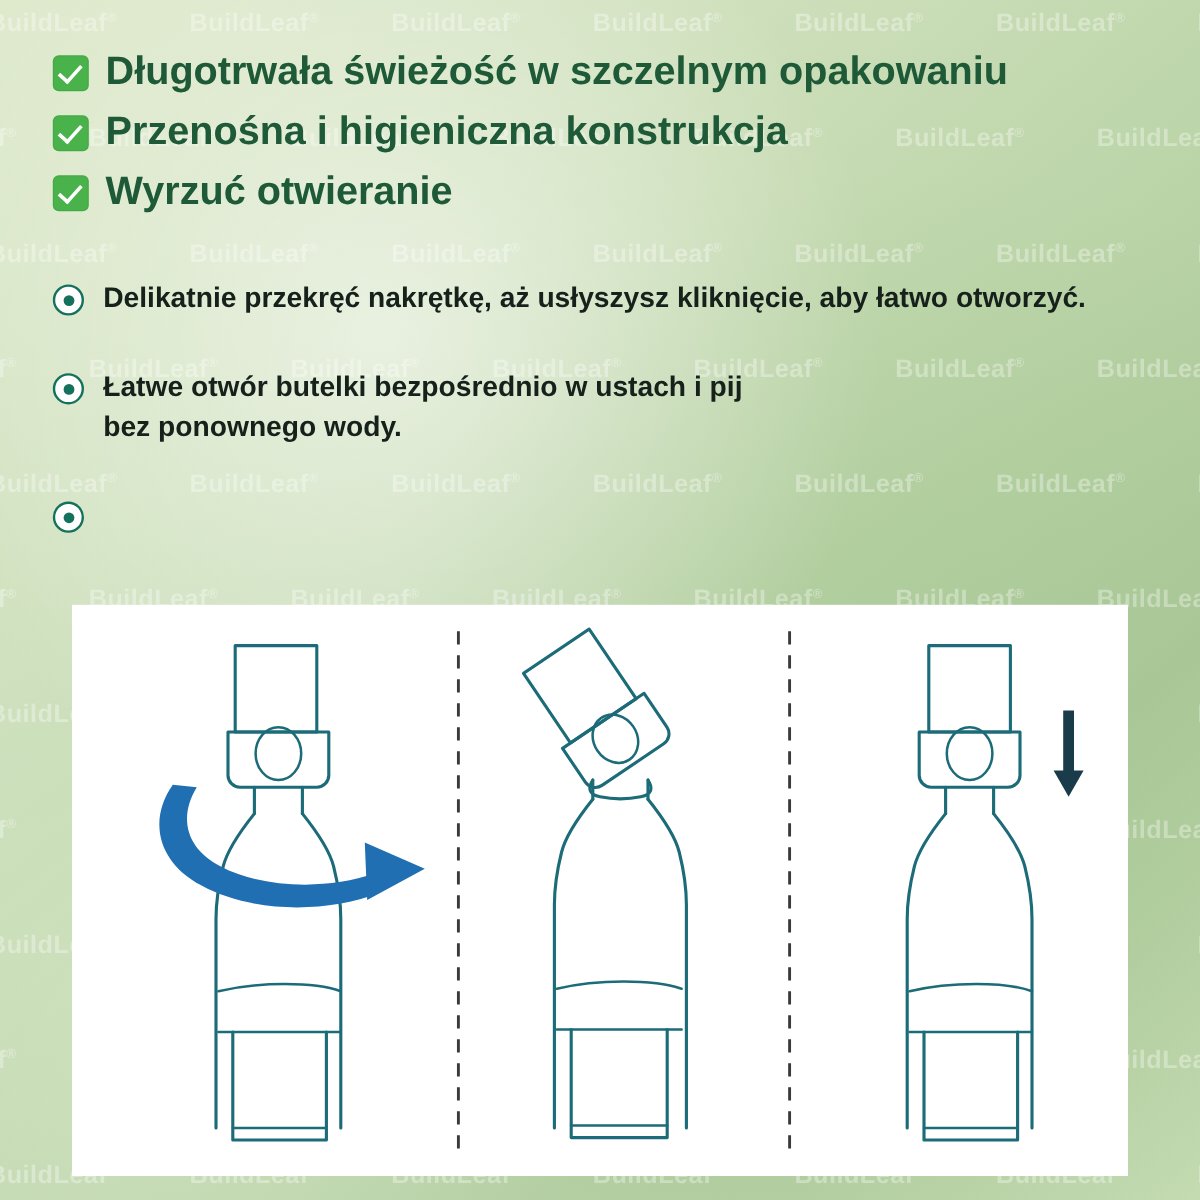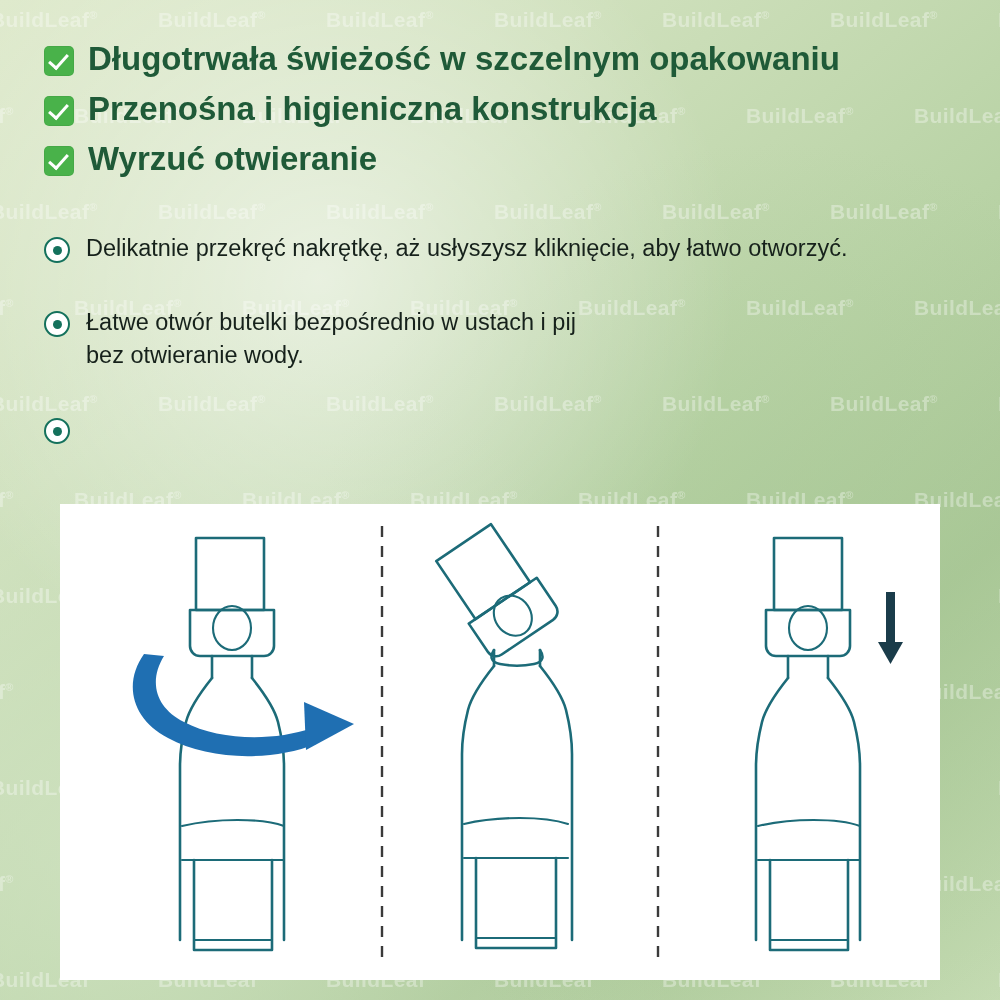--- a/index.html
+++ b/index.html
@@ -90,20 +90,21 @@
     white-space: nowrap;
   }
 
   
   #steps {
     position: absolute;
     top: 232px;
     left: 44px;
     right: 30px;
     z-index: 4;
+    font-weight: bold;
   }
   .step-row {
     display: flex;
     align-items: flex-start;
     margin-bottom: 42px;
   }
   .bullet {
     width: 22px;
     height: 22px;
     border-radius: 50%;
@@ -285,21 +286,21 @@
       <div class="bullet"></div>
       <div class="step-text">
         <div>Delikatnie przekręć nakrętkę, aż usłyszysz kliknięcie, aby łatwo otworzyć.</div>
       </div>
     </div>
 
     <div class="step-row">
       <div class="bullet"></div>
       <div class="step-text">
         <div>Łatwe otwór butelki bezpośrednio w ustach i pij</div>
-        <div>bez otwieranie wody.</div>
+        <div>bez ponownego wody.</div>
       </div>
     </div>
 
     <div class="step-row">
       <div class="bullet"></div>
     </div>
 
   </div>
 
   <div id="illustration">

